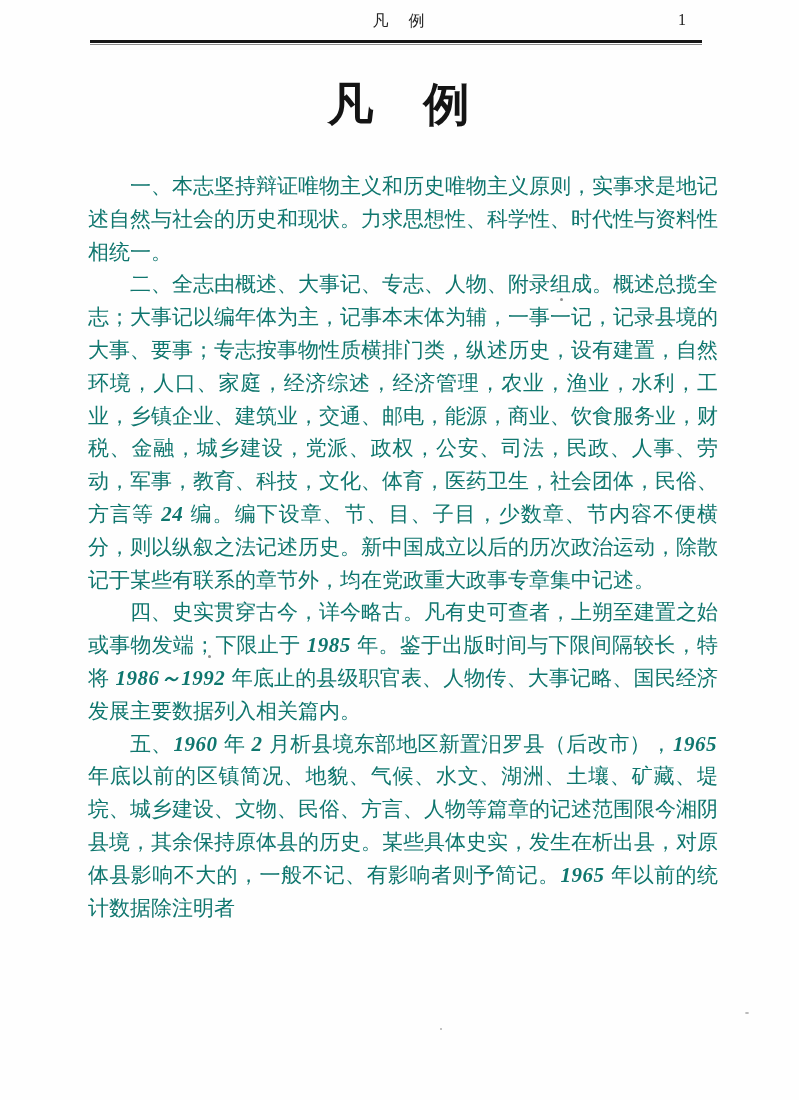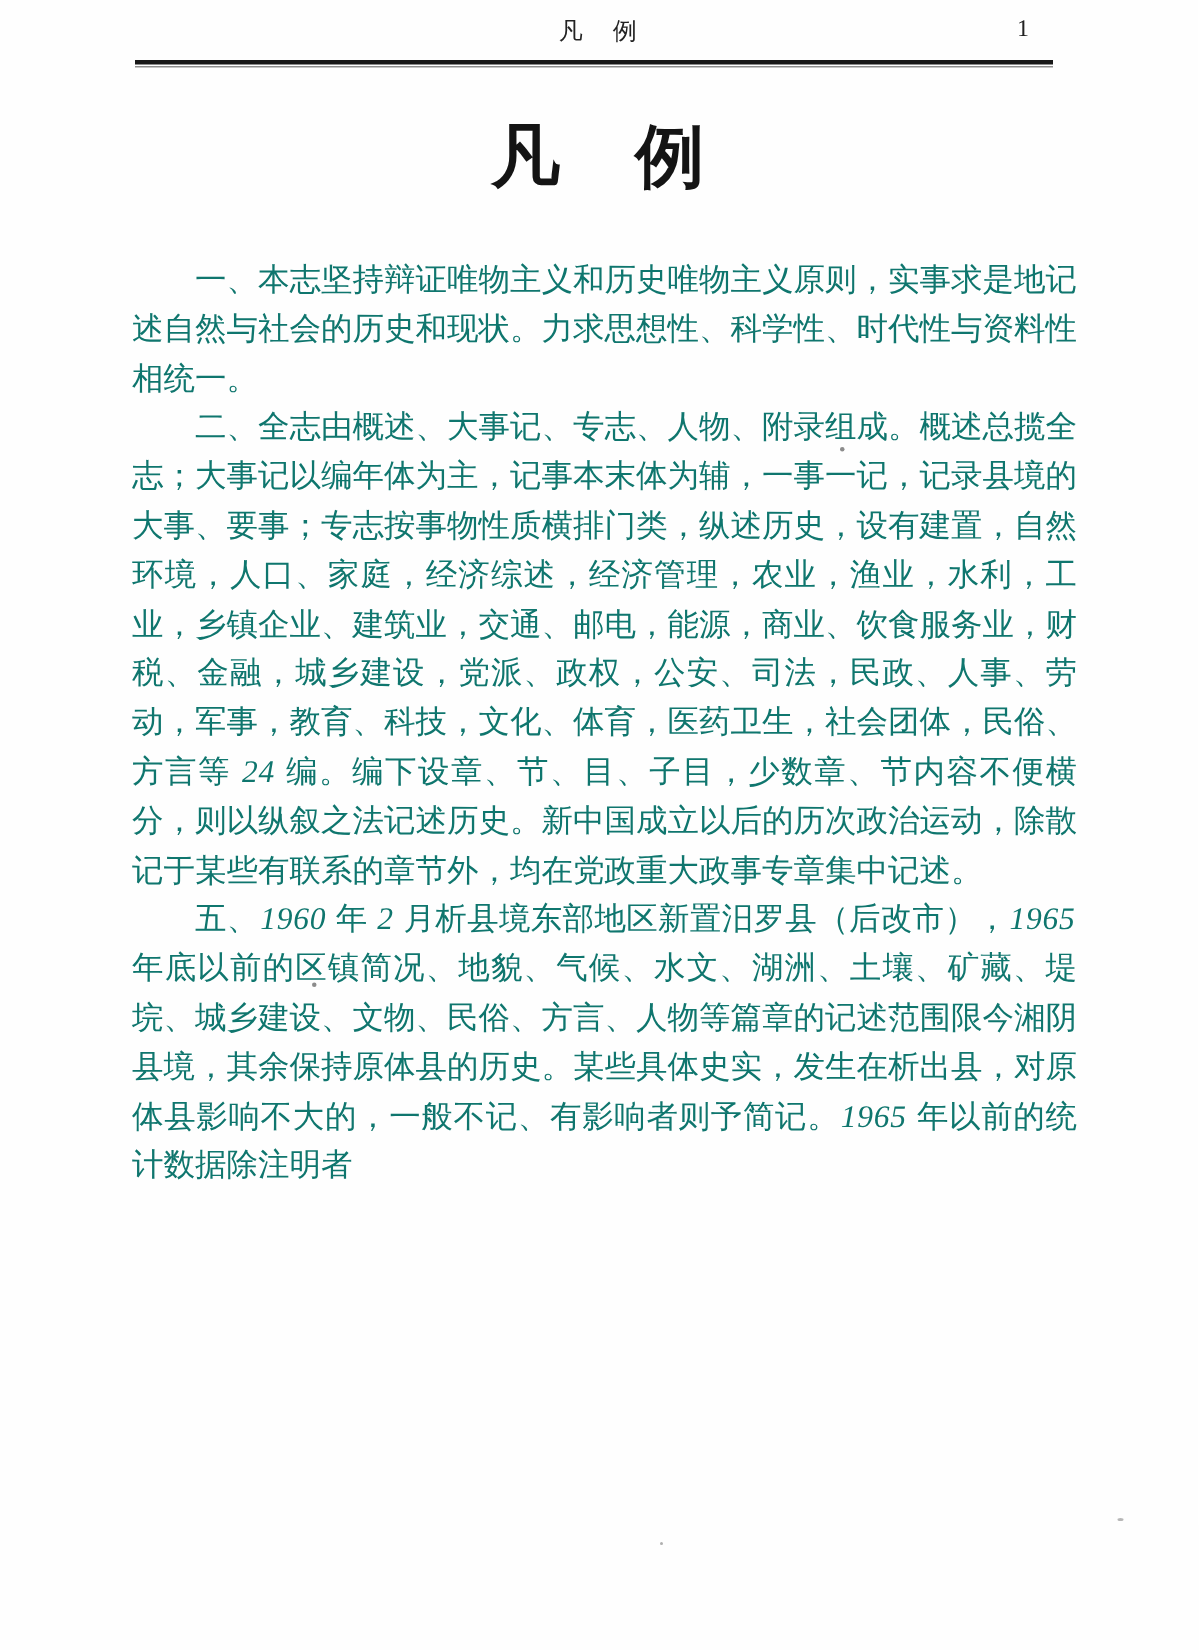--- a/index.html
+++ b/index.html
@@ -85,20 +85,21 @@
     margin: 0;
     padding: 0;
     text-indent: 2em;
   }
   
   .doc-body i {
     font-family: "Liberation Serif", "DejaVu Serif", serif;
     font-style: italic;
     letter-spacing: 0.5px;
     padding: 0 1px;
+    font-weight: bold;
   }
   
   .speck {
     position: absolute;
     background: #6f6f6f;
     border-radius: 50%;
     opacity: 0.8;
   }
   .speck.s1 { left: 208px; top: 655px; width: 3px; height: 3px; }
   .speck.s2 { left: 560px; top: 298px; width: 3px; height: 3px; }
@@ -118,20 +119,21 @@
   <div class="header-rule">
     <div class="rule-thick"></div>
     <div class="rule-thin"></div>
   </div>
 
   <h1 class="doc-title">凡　例</h1>
 
   <div class="doc-body">
     <p>一、本志坚持辩证唯物主义和历史唯物主义原则，实事求是地记述自然与社会的历史和现状。力求思想性、科学性、时代性与资料性相统一。</p>
     <p>二、全志由概述、大事记、专志、人物、附录组成。概述总揽全志；大事记以编年体为主，记事本末体为辅，一事一记，记录县境的大事、要事；专志按事物性质横排门类，纵述历史，设有建置，自然环境，人口、家庭，经济综述，经济管理，农业，渔业，水利，工业，乡镇企业、建筑业，交通、邮电，能源，商业、饮食服务业，财税、金融，城乡建设，党派、政权，公安、司法，民政、人事、劳动，军事，教育、科技，文化、体育，医药卫生，社会团体，民俗、方言等 <i>24</i> 编。编下设章、节、目、子目，少数章、节内容不便横分，则以纵叙之法记述历史。新中国成立以后的历次政治运动，除散记于某些有联系的章节外，均在党政重大政事专章集中记述。</p>
+    <p>四、史实贯穿古今，详今略古。凡有史可查者，上朔至建置之始或事物发端；下限止于 <i>1985</i> 年。鉴于出版时间与下限间隔较长，特将 <i>1986～1992</i> 年底止的县级职官表、人物传、大事记略、国民经济发展主要数据列入相关篇内。</p>
     <p>五、<i>1960</i> 年 <i>2</i> 月析县境东部地区新置汨罗县（后改市），<i>1965</i> 年底以前的区镇简况、地貌、气候、水文、湖洲、土壤、矿藏、堤垸、城乡建设、文物、民俗、方言、人物等篇章的记述范围限今湘阴县境，其余保持原体县的历史。某些具体史实，发生在析出县，对原体县影响不大的，一般不记、有影响者则予简记。<i>1965</i> 年以前的统计数据除注明者</p>
   </div>
 
   <div class="speck s1"></div>
   <div class="speck s2"></div>
   <div class="speck s3"></div>
   <div class="speck s4"></div>
 
 </div>
 

